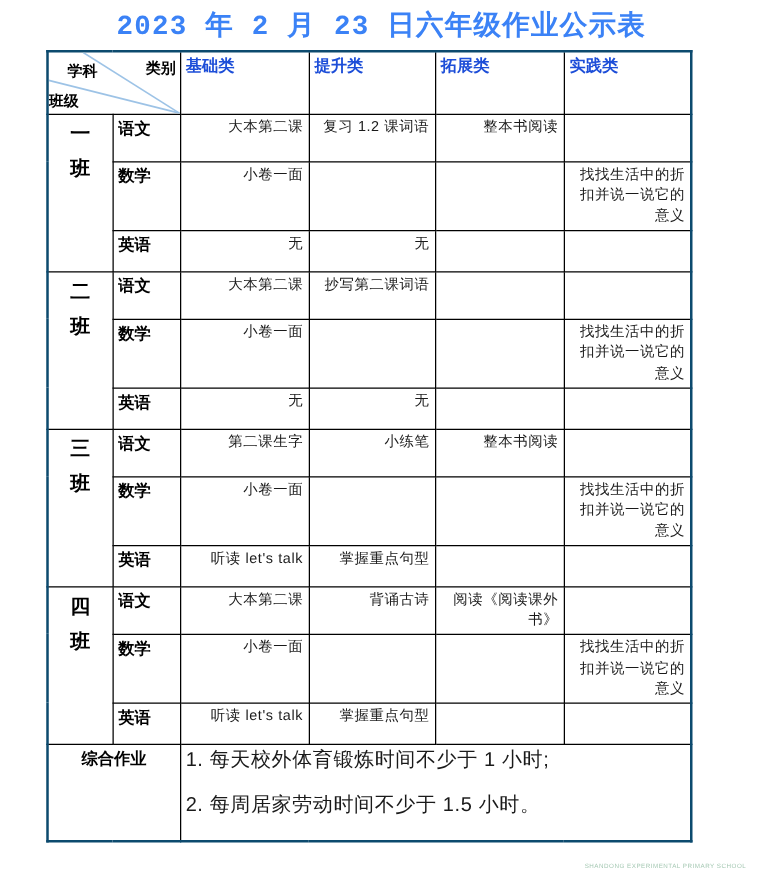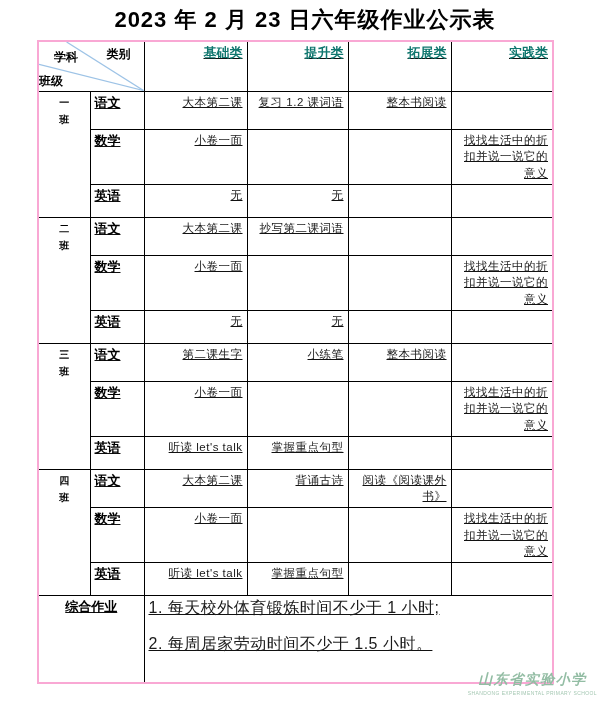--- a/index.html
+++ b/index.html
@@ -9,74 +9,73 @@
     background: #ffffff;
     position: relative;
     font-family: "Liberation Sans", sans-serif;
     color: #111;
     overflow: hidden;
   }
   .title {
     position: absolute;
     top: 5px; left: 0; width: 610px;
     text-align: center;
-    font-family: Liberation Sans, sans-serif;
+    font-family: Liberation Mono, monospace;
     font-size: 22px;
     font-weight: bold;
-    color: #000000;
+    color: #3b82f6;
     letter-spacing: 1px;
   }
   table.hw {
     position: absolute;
     left: 37px; top: 40px;
     width: 515px;
     border-collapse: collapse;
     table-layout: fixed;
-    border: 2px solid #f9a8d4;
-    text-decoration: underline;
+    border: 2px solid #0c4a6e;
   }
   table.hw td, table.hw th {
     border: 1px solid #000;
     padding: 2px 4px;
     vertical-align: top;
     overflow: hidden;
   }
   tr.header-row { height: 50px; }
   tr.r-yw { height: 38px; }
   tr.r-sx { height: 46px; }
   tr.r-yy { height: 33px; }
-  tr.comp-row { height: 88px; }
+  tr.comp-row { height: 78px; }
   th.col-header {
-    text-align: right;
+    text-align: left;
     vertical-align: middle;
     font-size: 13px;
     font-weight: bold;
-    color: #0f766e;
+    color: #1d4ed8;
   }
   td.corner-cell { position: relative; padding: 0; }
   td.corner-cell svg.diag {
     position: absolute; left: 0; top: 0;
     width: 100%; height: 100%;
     display: block;
   }
   td.corner-cell .cn-lbl {
     position: absolute;
     font-size: 12px;
     font-weight: bold;
     color: #000;
     white-space: nowrap;
   }
   .cn-subject { left: 15px; top: 7px; }
-  .cn-category { right: 13px; top: 4px; }
+  .cn-category { right: 3px; top: 4px; }
   .cn-class { left: 0; bottom: 1px; }
   td.class-cell {
     text-align: center;
     vertical-align: middle;
     font-weight: bold;
-    font-size: 10px;
+    font-size: 16px;
     color: #000;
   }
   td.class-cell .vert {
     display: inline-block;
     width: 1.15em;
     word-break: break-all;
     line-height: 1.75;
   }
   td.subject-cell {
     text-align: left;
@@ -258,15 +257,14 @@
     <td class="comp-label" colspan="2">综合作业</td>
     <td class="comp-content" colspan="4">
       <p>1. 每天校外体育锻炼时间不少于 1 小时;</p>
       <p>2. 每周居家劳动时间不少于 1.5 小时。</p>
     </td>
   </tr>
 </tbody>
   </table>
 
 <div class="watermark">
-  <div class="wm-cn">山东省实验小学</div>
   <div class="wm-en">SHANDONG EXPERIMENTAL PRIMARY SCHOOL</div>
 </div>
 
 </body></html>

